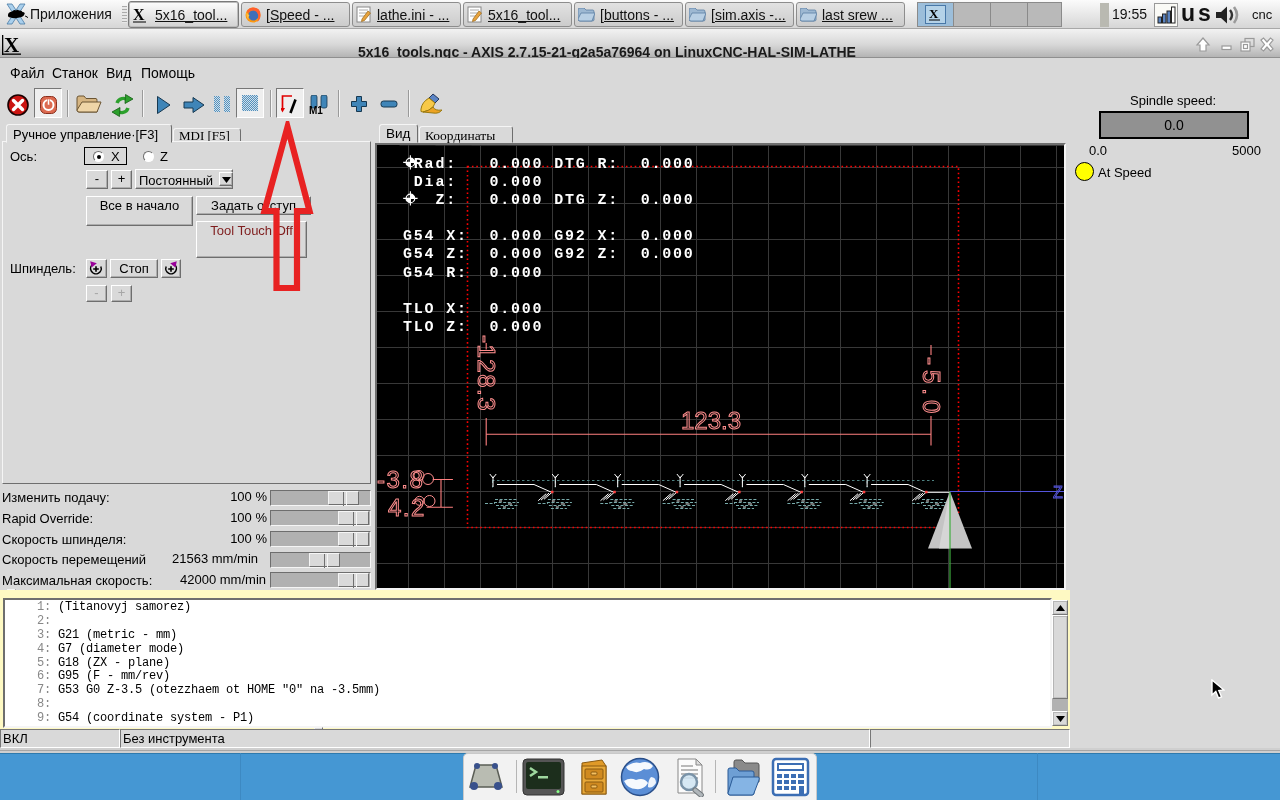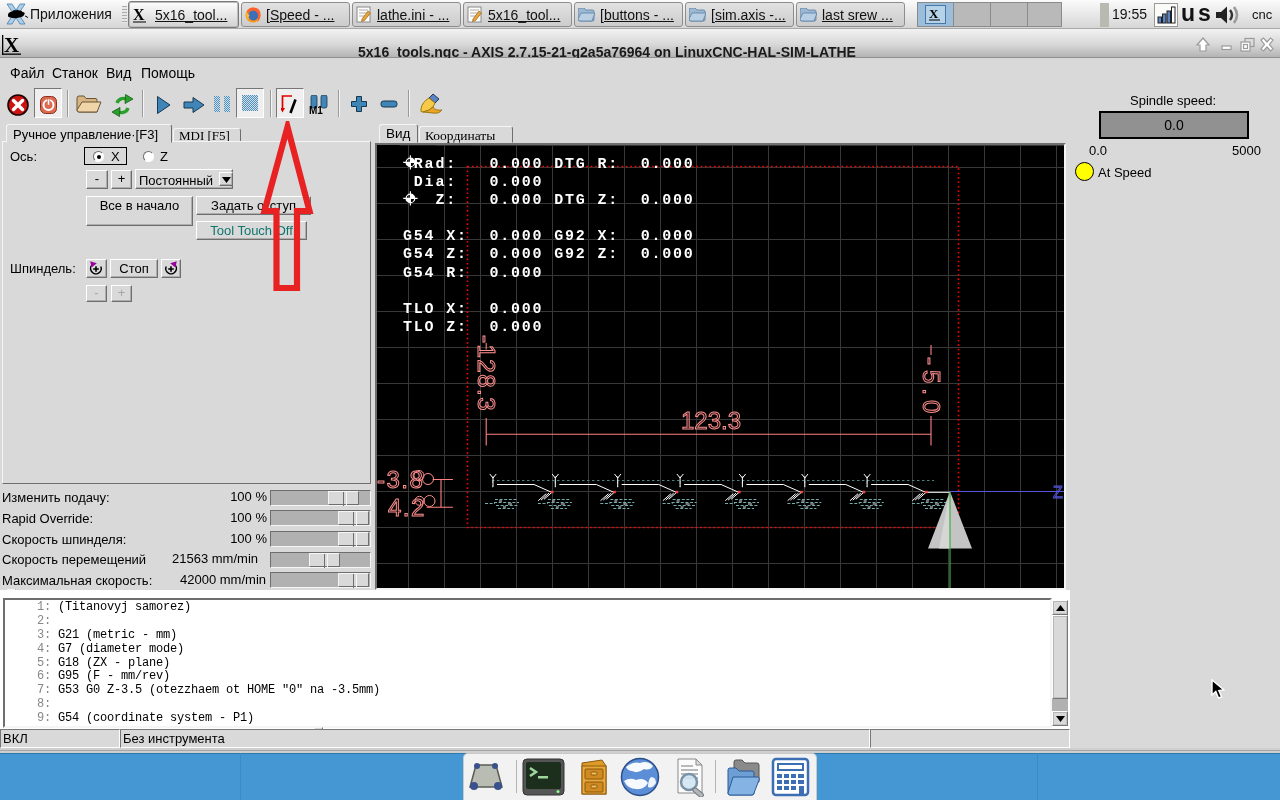--- a/index.html
+++ b/index.html
@@ -257,21 +257,21 @@
  <div class="abs btn" style="left:111px;top:48px;width:21px;height:19px;line-height:16px;">+</div>
  <div class="abs btn" style="left:135px;top:47px;width:98px;height:20px;"></div>
  <span class="abs" style="left:139px;top:51px;font-size:13px;">Постоянный</span>
  <div class="abs btn" style="left:219px;top:50px;width:14px;height:14px;"></div>
  <svg class="abs" style="left:222px;top:55px" width="9" height="6">
       <path d="M0 0 h9 l-4.5 6 z" fill="#000"></path>
     </svg>
 
  <div class="abs btn" style="left:86px;top:74px;width:107px;height:30px;line-height:17px;">Все в начало</div>
  <div class="abs btn" style="left:196px;top:74px;width:115px;height:19px;line-height:17px;">Задать отступ</div>
- <div class="abs btn" style="left:196px;top:99px;width:111px;height:19px;line-height:17px;color:#0f766e;">Tool Touch Off</div>
+ <div class="abs btn" style="left:196px;top:99px;width:111px;height:37px;line-height:17px;color:#7f1d1d;">Tool Touch Off</div>
 
  <span class="abs" style="left:10px;top:139px;font-size:13px;">Шпиндель:</span>
  <div class="abs btn" style="left:86px;top:137px;width:21px;height:19px;"></div>
  <svg class="abs" style="left:88px;top:139px" width="16" height="16" viewBox="0 0 16 16">
       <path d="M12.8 5.5 a5.3 5.3 0 1 1 -7.5 -2.6" fill="none" stroke="#000" stroke-width="1.5"></path>
       <path d="M2.2 0.2 L8.8 2.2 L3.6 6.4 Z" fill="#990099"></path>
       <path d="M8 5.2 v5.6 M5.2 8 h5.6" stroke="#000" stroke-width="1.6"></path>
     </svg>
  <div class="abs btn" style="left:110px;top:137px;width:48px;height:19px;line-height:17px;">Стоп</div>
  <div class="abs btn" style="left:161px;top:137px;width:20px;height:19px;"></div>
@@ -403,21 +403,21 @@
 <div class="abs" id="spindle" style="left:1066px;top:86px;width:214px;height:662px;background:#d9d9d9;">
  <span class="abs" style="left:64px;top:7px;font-size:13px;">Spindle speed:</span>
  <div class="abs" style="left:33px;top:25px;width:150px;height:28px;background:#919191;border:2px solid #000;"></div>
  <span class="abs" style="left:33px;top:31px;width:150px;text-align:center;font-size:14px;color:#000;">0.0</span>
  <span class="abs" style="left:23px;top:57px;font-size:13px;">0.0</span>
  <span class="abs" style="left:166px;top:57px;font-size:13px;">5000</span>
  <div class="abs" style="left:9px;top:76px;width:19px;height:19px;border-radius:50%;background:#ffff00;border:1.5px solid #000;"></div>
  <span class="abs" style="left:32px;top:79px;font-size:13px;">At Speed</span>
 </div>
 
-<div class="abs" id="gcode" style="left:0;top:590px;width:1070px;height:140px;background:#ffffff;">
+<div class="abs" id="gcode" style="left:0;top:590px;width:1070px;height:140px;background:#fef9c3;">
  <div class="abs" style="left:3px;top:8px;width:1049px;height:130px;background:#fff;border:2px solid;border-color:#6e6e6e #f5f5f5 #f5f5f5 #6e6e6e;"></div>
  <pre class="abs" style="left:37px;top:11px;margin:0;font-family:'Liberation Mono',monospace;font-size:12px;letter-spacing:-0.2px;line-height:13.87px;color:#000;"><span class="gn">1:</span> (Titanovyj samorez)
 <span class="gn">2:</span> 
 <span class="gn">3:</span> G21 (metric - mm)
 <span class="gn">4:</span> G7 (diameter mode)
 <span class="gn">5:</span> G18 (ZX - plane)
 <span class="gn">6:</span> G95 (F - mm/rev)
 <span class="gn">7:</span> G53 G0 Z-3.5 (otezzhaem ot HOME "0" na -3.5mm)
 <span class="gn">8:</span> 
 <span class="gn">9:</span> G54 (coordinate system - P1)</pre>

